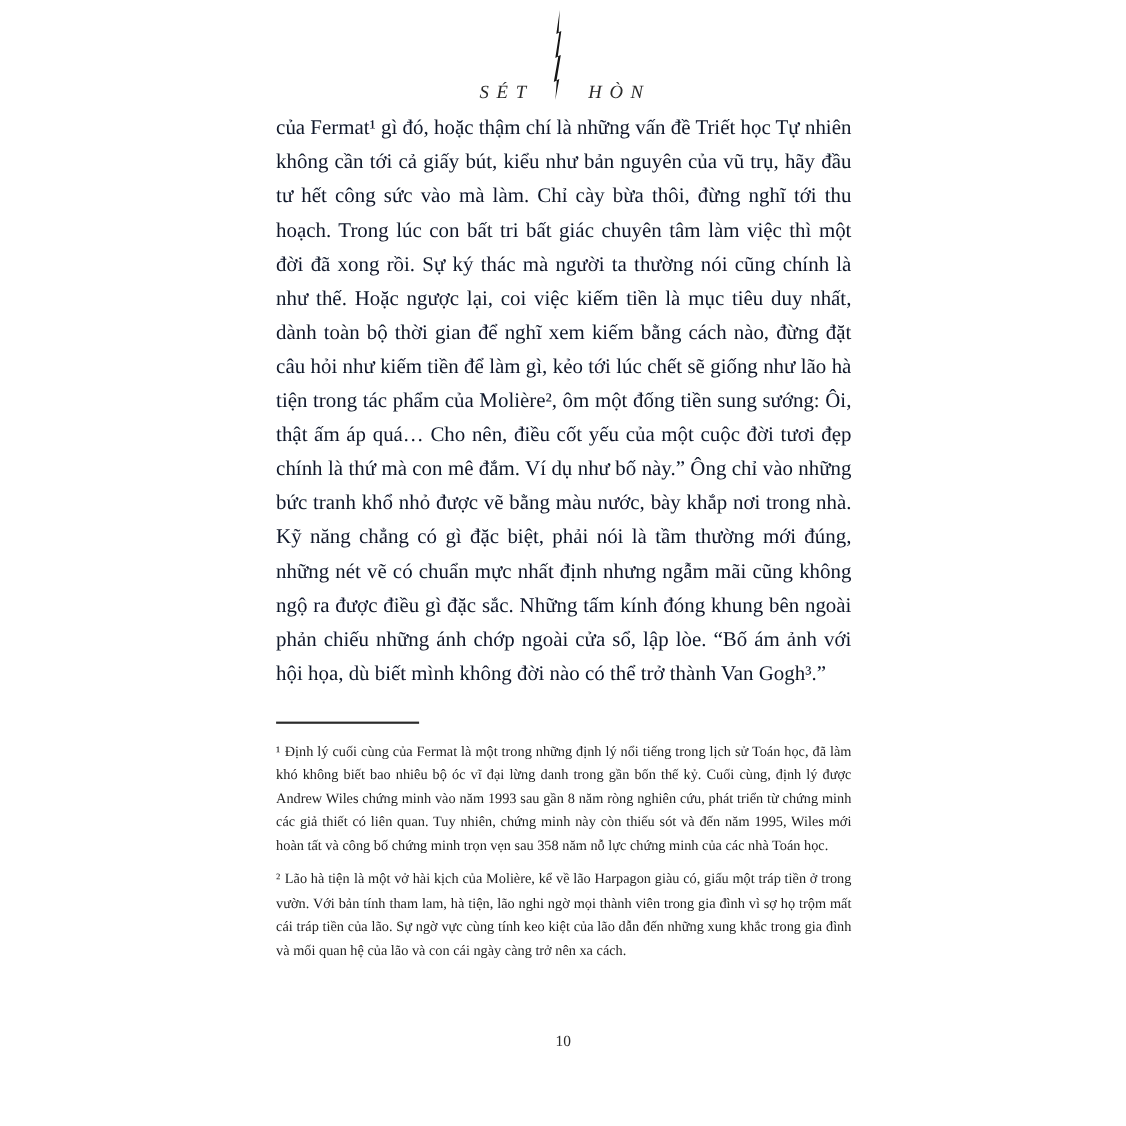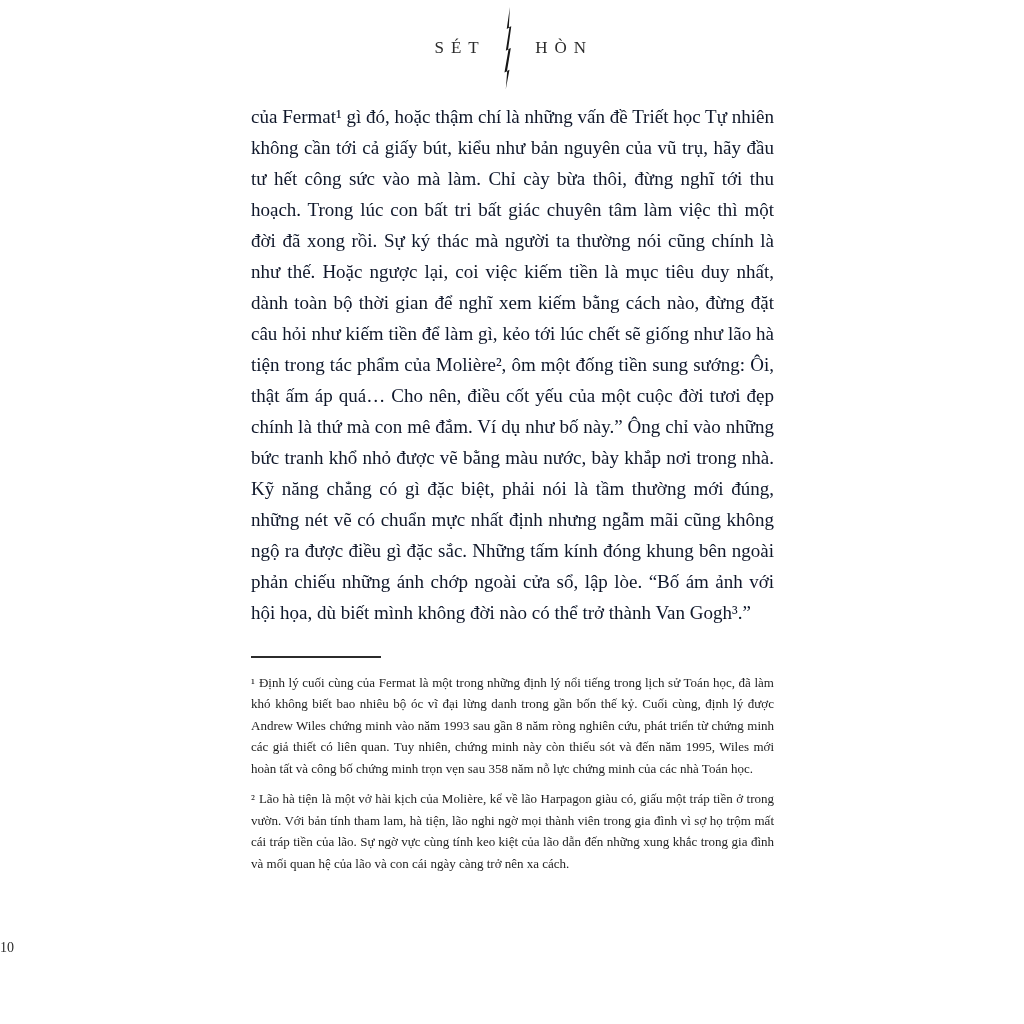--- a/index.html
+++ b/index.html
@@ -10,22 +10,23 @@
     color: #1e1e1e;
     position: relative;
     overflow: hidden;
   }
   .page { position: absolute; inset: 0; background: #ffffff; }
 
   
   .running-head {
     position: absolute;
     top: 2px; left: 0; width: 100%; height: 92px;
-    display: flex; justify-content: center; align-items: center;
+    display: flex; justify-content: center; align-items: flex-end;
     gap: 13px;
+    font-style: italic;
   }
   .head-text {
     font-size: 17px;
     letter-spacing: 7px;
     text-indent: 3.5px;
     color: #2b2b2b;
     font-weight: 400;
   }
   .bolt { display: block; }
   .bolt svg { width: 20px; height: 88px; display: block; }
@@ -60,21 +61,21 @@
     margin-bottom: 9px;
   }
   .fn-marker { margin-right: 4px; }
   .fn-italic { }
   .fn-italic:not(:empty) { margin-right: 4px; }
 
   
   .page-footer {
     position: absolute;
     top: 938px; left: 0; width: 100%;
-    text-align: left;
+    text-align: center;
   }
   .page-number { font-size: 14px; color: #2b2b2b; }
 </style>
 </head>
 <body>
 
 <div class="page">
 
   <header class="running-head">
     <span class="head-text">SÉT</span>

